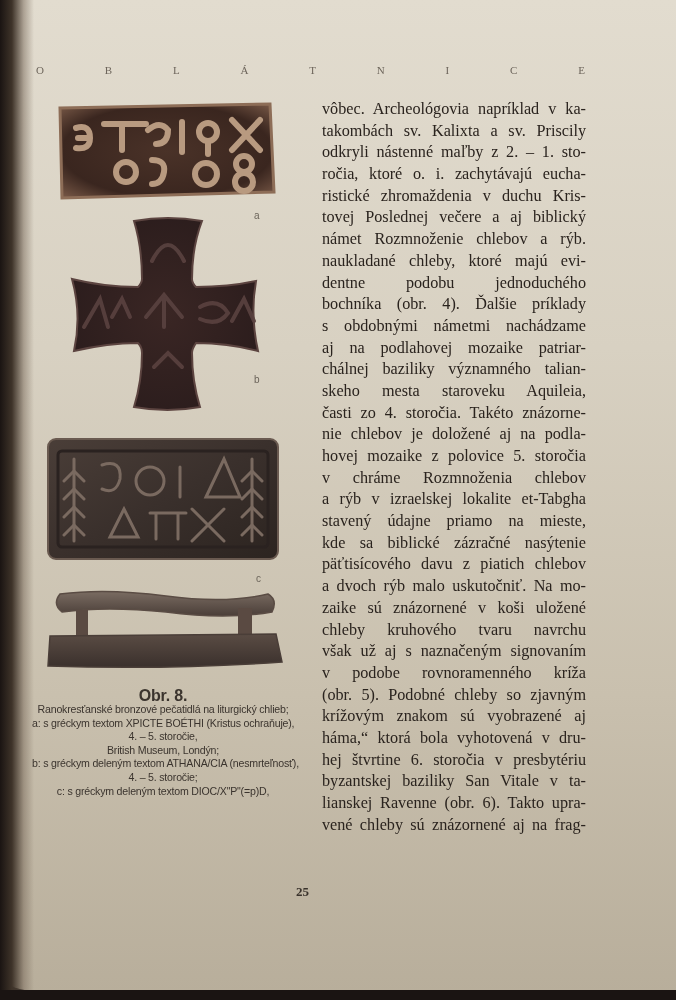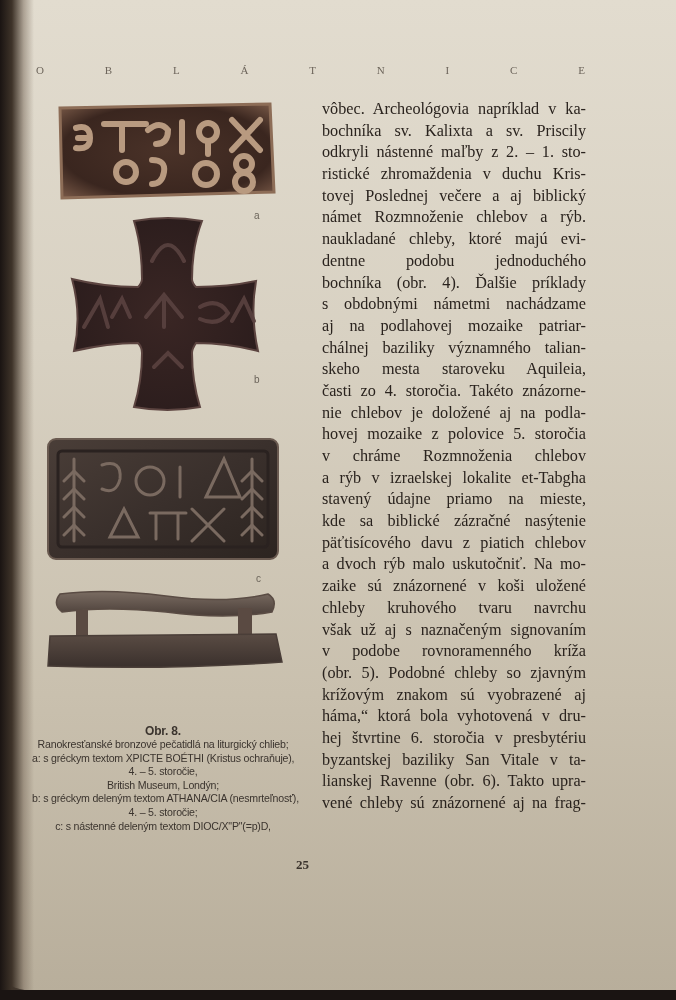--- a/index.html
+++ b/index.html
@@ -40,24 +40,24 @@
     .fig-label {
       position: absolute; font-family: "Liberation Sans", sans-serif;
       font-size: 10px; color: #6b645a;
     }
     .caption {
       position: absolute; left: 32px; top: 689px; width: 262px;
       font-family: "Liberation Sans", sans-serif;
       font-size: 10.6px; line-height: 13.6px; color: #3b342e;
       text-align: center; letter-spacing: -0.2px;
     }
-    .caption .title { font-weight: bold; font-size: 12px; line-height: 14px; margin-top: 35px; }
+    .caption .title { font-weight: bold; font-size: 16px; line-height: 14px; }
     .caption .line { display: block; white-space: nowrap; }
     .page-number {
-      position: absolute; left: 296px; top: 857px;
+      position: absolute; left: 296px; top: 884px;
       font-size: 13px; font-weight: bold; color: #3a332c;
     }
   </style>
 </head>
 <body>
 
 <div class="page"></div>
 <div class="page-shadow"></div>
 <div class="page-bottom-shade"></div>
 
@@ -177,27 +177,28 @@
 </div>
 
 <div class="caption">
   <span class="line title">Obr. 8.</span>
   <span class="line">Ranokresťanské bronzové pečatidlá na liturgický chlieb;</span>
   <span class="line">a: s gréckym textom XPICTE BOÉTHI (Kristus ochraňuje),</span>
   <span class="line">4. – 5. storočie,</span>
   <span class="line">British Museum, Londýn;</span>
   <span class="line">b: s gréckym deleným textom ATHANA/CIA (nesmrteľnosť),</span>
   <span class="line">4. – 5. storočie;</span>
-  <span class="line">c: s nástenné deleným textom DIOC/X"P"(=p)D,</span>
+  <span class="line">c: s gréckym deleným textom DIOC/X"P"(=p)D,</span>
 </div>
 
 <div class="body-text">
   <span class="line">vôbec. Archeológovia napríklad v ka-</span>
-  <span class="line">bochníka sv. Kalixta a sv. Priscily</span>
+  <span class="line">takombách sv. Kalixta a sv. Priscily</span>
   <span class="line">odkryli nástenné maľby z 2. – 1. sto-</span>
+  <span class="line">ročia, ktoré o. i. zachytávajú eucha-</span>
   <span class="line">ristické zhromaždenia v duchu Kris-</span>
   <span class="line">tovej Poslednej večere a  aj biblický</span>
   <span class="line">námet Rozmnoženie chlebov a rýb.</span>
   <span class="line">naukladané chleby, ktoré majú evi-</span>
   <span class="line">dentne podobu jednoduchého</span>
   <span class="line">bochníka (obr. 4). Ďalšie príklady</span>
   <span class="line">s obdobnými námetmi nachádzame</span>
   <span class="line">aj na podlahovej mozaike patriar-</span>
   <span class="line">chálnej baziliky významného talian-</span>
   <span class="line">skeho mesta staroveku Aquileia,</span>

